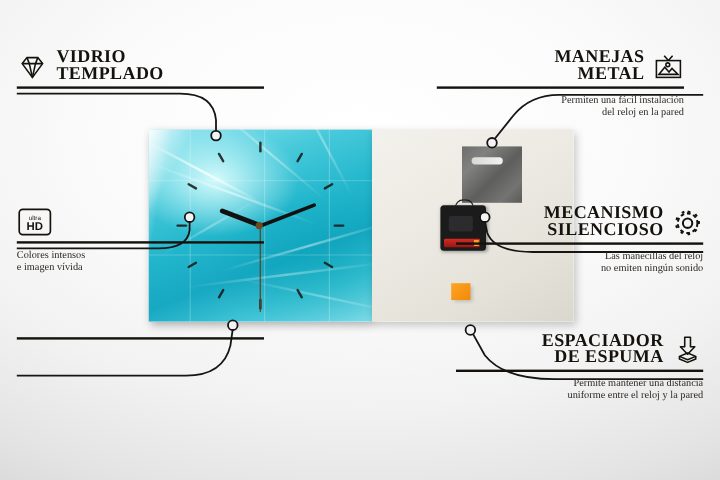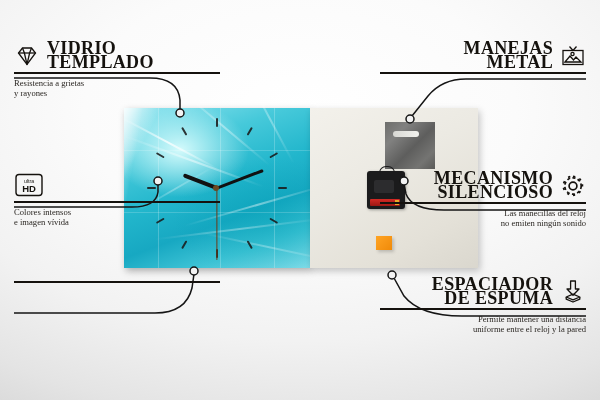--- a/index.html
+++ b/index.html
@@ -73,21 +73,21 @@
     box-shadow:2px 2px 3px rgba(0,0,0,.18);
   }
 
   
   .callout{position:absolute;width:206px;}
   .callout.left{text-align:left;}
   .callout.right{text-align:right;}
   .c-head{display:flex;align-items:center;gap:7px;}
   .callout.right .c-head{flex-direction:row-reverse;}
   .c-title{
-    font-size:18px;line-height:13.6px;letter-spacing:.35px;
+    font-size:15px;line-height:13.6px;letter-spacing:.35px;
     color:#15120e;font-weight:bold;
   }
   .c-title .l2{display:block;}
   .c-rule{height:1.6px;background:#15120e;margin:3px 0 4px;}
   .c-sub{
     font-size:8.6px;line-height:10.4px;color:#2a2622;
   }
   .c-icon{width:26px;height:26px;flex:0 0 26px;display:block;}
 
   
@@ -180,24 +180,20 @@
             <path d="M17.5 5 L15.6 10 L13 21.5"></path>
           </g>
         </svg>
       </span>
       <span class="c-title">
         <span>VIDRIO</span>
         <span class="l2">TEMPLADO</span>
       </span>
     </div>
     <div class="c-rule"></div>
-    <div class="c-sub">
-      <span>Resistencia a grietas</span><br>
-      <span>y rayones</span>
-    </div>
   </div>
 
   <div class="callout left" style="left:14px;top:172px;">
     <div class="c-head">
       <span class="c-icon">
         <svg viewBox="0 0 30 26" width="30" height="26">
           <rect x="2" y="2.5" width="26" height="21" rx="3" fill="none" stroke="#15120e" stroke-width="1.4"></rect>
           <text x="15" y="11" font-family="Liberation Sans, sans-serif" font-size="5.2" text-anchor="middle" fill="#15120e">ultra</text>
           <text x="15" y="20" font-family="Liberation Sans, sans-serif" font-size="9.5" font-weight="bold" text-anchor="middle" fill="#15120e">HD</text>
         </svg>
@@ -209,38 +205,42 @@
     <div class="c-sub">
       <span>Colores intensos</span><br>
       <span>e imagen vívida</span>
     </div>
   </div>
 
   <div class="callout left" style="left:14px;top:278px;">
     <div class="c-rule"></div>
   </div>
 
-  <div class="callout right" style="left:380px;top:42px;">
+  <div class="callout right" style="left:364px;top:42px;">
     <div class="c-head">
       <span class="c-icon">
         <svg viewBox="0 0 26 26" width="26" height="26">
           <g fill="none" stroke="#15120e" stroke-width="1.3">
             <rect x="3" y="7.5" width="20" height="14"></rect>
             <path d="M13 7.5 L9.5 3.5 M13 7.5 L16.5 3.5"></path>
             <path d="M5 19 L10 13 L13.5 17 L16 14 L21 19 Z"></path>
             <circle cx="12.5" cy="11" r="1.6"></circle>
           </g>
         </svg>
       </span>
       <span class="c-title">
         <span>MANEJAS</span>
         <span class="l2">METAL</span>
       </span>
     </div>
     <div class="c-rule"></div>
+    <div class="c-sub">
+      <span>Permiten una fácil instalación</span><br>
+      <span>del reloj en la pared</span>
+    </div>
   </div>
 
   <div class="callout right" style="left:380px;top:278px;">
     <div class="c-head">
       <span class="c-icon">
         <svg viewBox="0 0 26 26" width="26" height="26">
           <g fill="none" stroke="#15120e" stroke-width="1.3" stroke-linejoin="round">
             <path d="M10.6 2 L15.4 2 L15.4 10 L19 10 L13 16.2 L7 10 L10.6 10 Z"></path>
             <path d="M6.2 18 L13 15.2 L19.8 18 L13 20.8 Z"></path>
             <path d="M6.2 18 L6.2 20.2 L13 23 L19.8 20.2 L19.8 18"></path>

